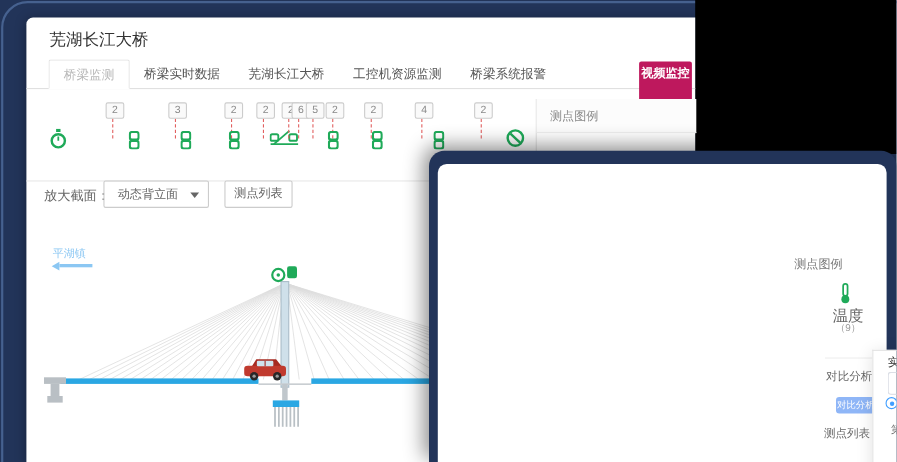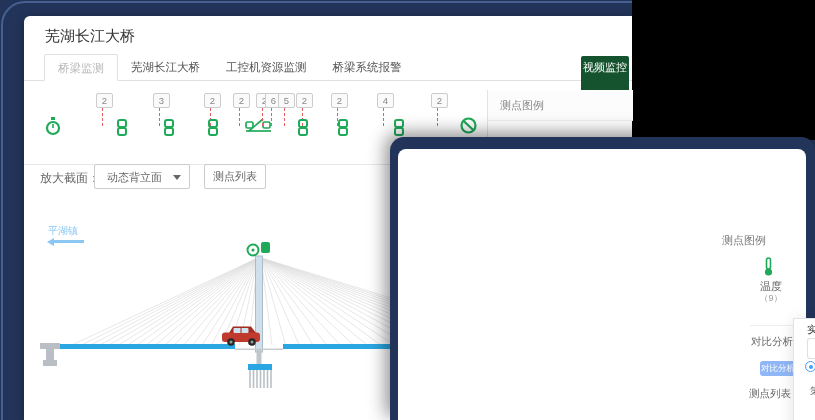--- a/index.html
+++ b/index.html
@@ -11,22 +11,22 @@
 
   
   .win1{position:absolute;left:24px;top:16px;width:608px;height:404px;background:#fff;
         border-radius:6px 0 0 0;z-index:2;box-shadow:0 2px 10px rgba(0,0,0,.35);}
   .w1-title{position:absolute;left:21px;top:11px;font-size:15px;font-weight:normal;color:#333;}
   .w1-tabbar{position:absolute;left:0;top:38px;width:608px;height:26px;border-bottom:1px solid #e0e0e0;}
   .w1-tabs{display:flex;margin-left:20px;height:26px;}
   .w1-tab{padding:6px 13px 5px;font-size:11.5px;color:#555;cursor:pointer;white-space:nowrap;}
   .w1-tab.active{border:1px solid #e0e0e0;border-bottom:1px solid #fff;margin-bottom:-1px;
         background:#fff;color:#b8b8b8;border-radius:2px 2px 0 0;}
-  .video-btn{position:absolute;right:3px;top:2px;width:48px;height:40px;background:#14532d;color:#fff;
-        font-size:11px;line-height:22px;text-align:center;border-radius:2px;cursor:pointer;}
+  .video-btn{position:absolute;right:3px;top:2px;width:48px;height:40px;background:#be185d;color:#fff;
+        font-size:11px;line-height:22px;text-align:center;border-radius:2px;cursor:pointer;font-weight:bold;}
 
   
   .strip{position:absolute;left:0;top:66px;width:475px;height:70px;}
   .ss-badge{position:absolute;top:11px;min-width:11px;height:13px;line-height:13px;padding:0 2px;
         border:1px solid #ccc;background:#fafafa;color:#888;font-size:9.5px;text-align:center;border-radius:2px;}
   .ss-dash{position:absolute;top:26px;height:18px;width:0;border-left:1px dashed #e26060;}
   .ss-icon{position:absolute;top:35px;}
   .ss-icon.link-icon{top:37px;}
 
   .divider{position:absolute;left:0;top:148px;width:463px;border-top:1px solid #e8e8e8;}
@@ -53,21 +53,21 @@
   .w1-panel-icons{position:absolute;top:40px;left:0;width:145px;height:30px;}
   .w1-panel-icons .pi{position:absolute;top:8px;}
 
   
   .win2{position:absolute;left:390px;top:137px;width:425px;height:283px;background:#223459;
         border-radius:14px 14px 0 0;box-shadow:-4px -4px 18px rgba(0,0,0,.45);z-index:3;}
   .w2-inner{position:absolute;left:8px;top:12px;width:408px;height:271px;background:#fff;border-radius:8px 8px 0 0;}
   .frag{position:absolute;color:#666;}
   .frag-legend-hd{left:322px;top:84px;width:46px;text-align:right;font-size:11px;color:#777;}
   .frag-temp-icon{left:364px;top:108px;}
-  .frag-temp-label{left:352px;top:130px;width:42px;text-align:center;font-size:11px;}
+  .frag-temp-label{left:352px;top:130px;width:42px;text-align:center;font-size:14px;}
   .frag-temp-count{left:352px;top:143px;width:42px;text-align:center;font-size:9px;color:#999;}
   .frag-div{left:352px;top:176px;width:56px;border-top:1px solid #eee;}
   .frag-compare-hd{left:353px;top:186px;font-size:10.5px;}
   .frag-compare-btn{left:362px;top:212px;width:36px;height:15px;background:#8fb6f7;color:#fff;font-size:8.5px;
         line-height:15px;text-align:center;border-radius:3px;cursor:pointer;}
   .frag-list-hd{left:351px;top:238px;font-size:10.5px;}
 
   
   .modal{position:absolute;left:403px;top:181px;width:352px;height:239px;background:#fff;
         border:1px solid #e3e3e3;border-bottom:none;box-shadow:0 2px 14px rgba(0,0,0,.12);z-index:6;box-sizing:border-box;}
@@ -86,20 +86,21 @@
 
 <div class="corner-hl"></div>
 <div class="black-area"></div>
 
 <div class="win1">
   <div class="w1-title">芜湖长江大桥</div>
 
   <div class="w1-tabbar">
     <div class="w1-tabs">
       <div class="w1-tab active">桥梁监测</div>
+      <div class="w1-tab">桥梁实时数据</div>
       <div class="w1-tab">芜湖长江大桥</div>
       <div class="w1-tab">工控机资源监测</div>
       <div class="w1-tab">桥梁系统报警</div>
     </div>
     <div class="video-btn">视频监控</div>
   </div>
 
   <div class="strip">
       <div class="ss-icon stopwatch-icon" style="left: 21px;"><svg width="16" height="19">
           <rect x="6" y="0" width="4" height="3" fill="#1faa59"></rect>

